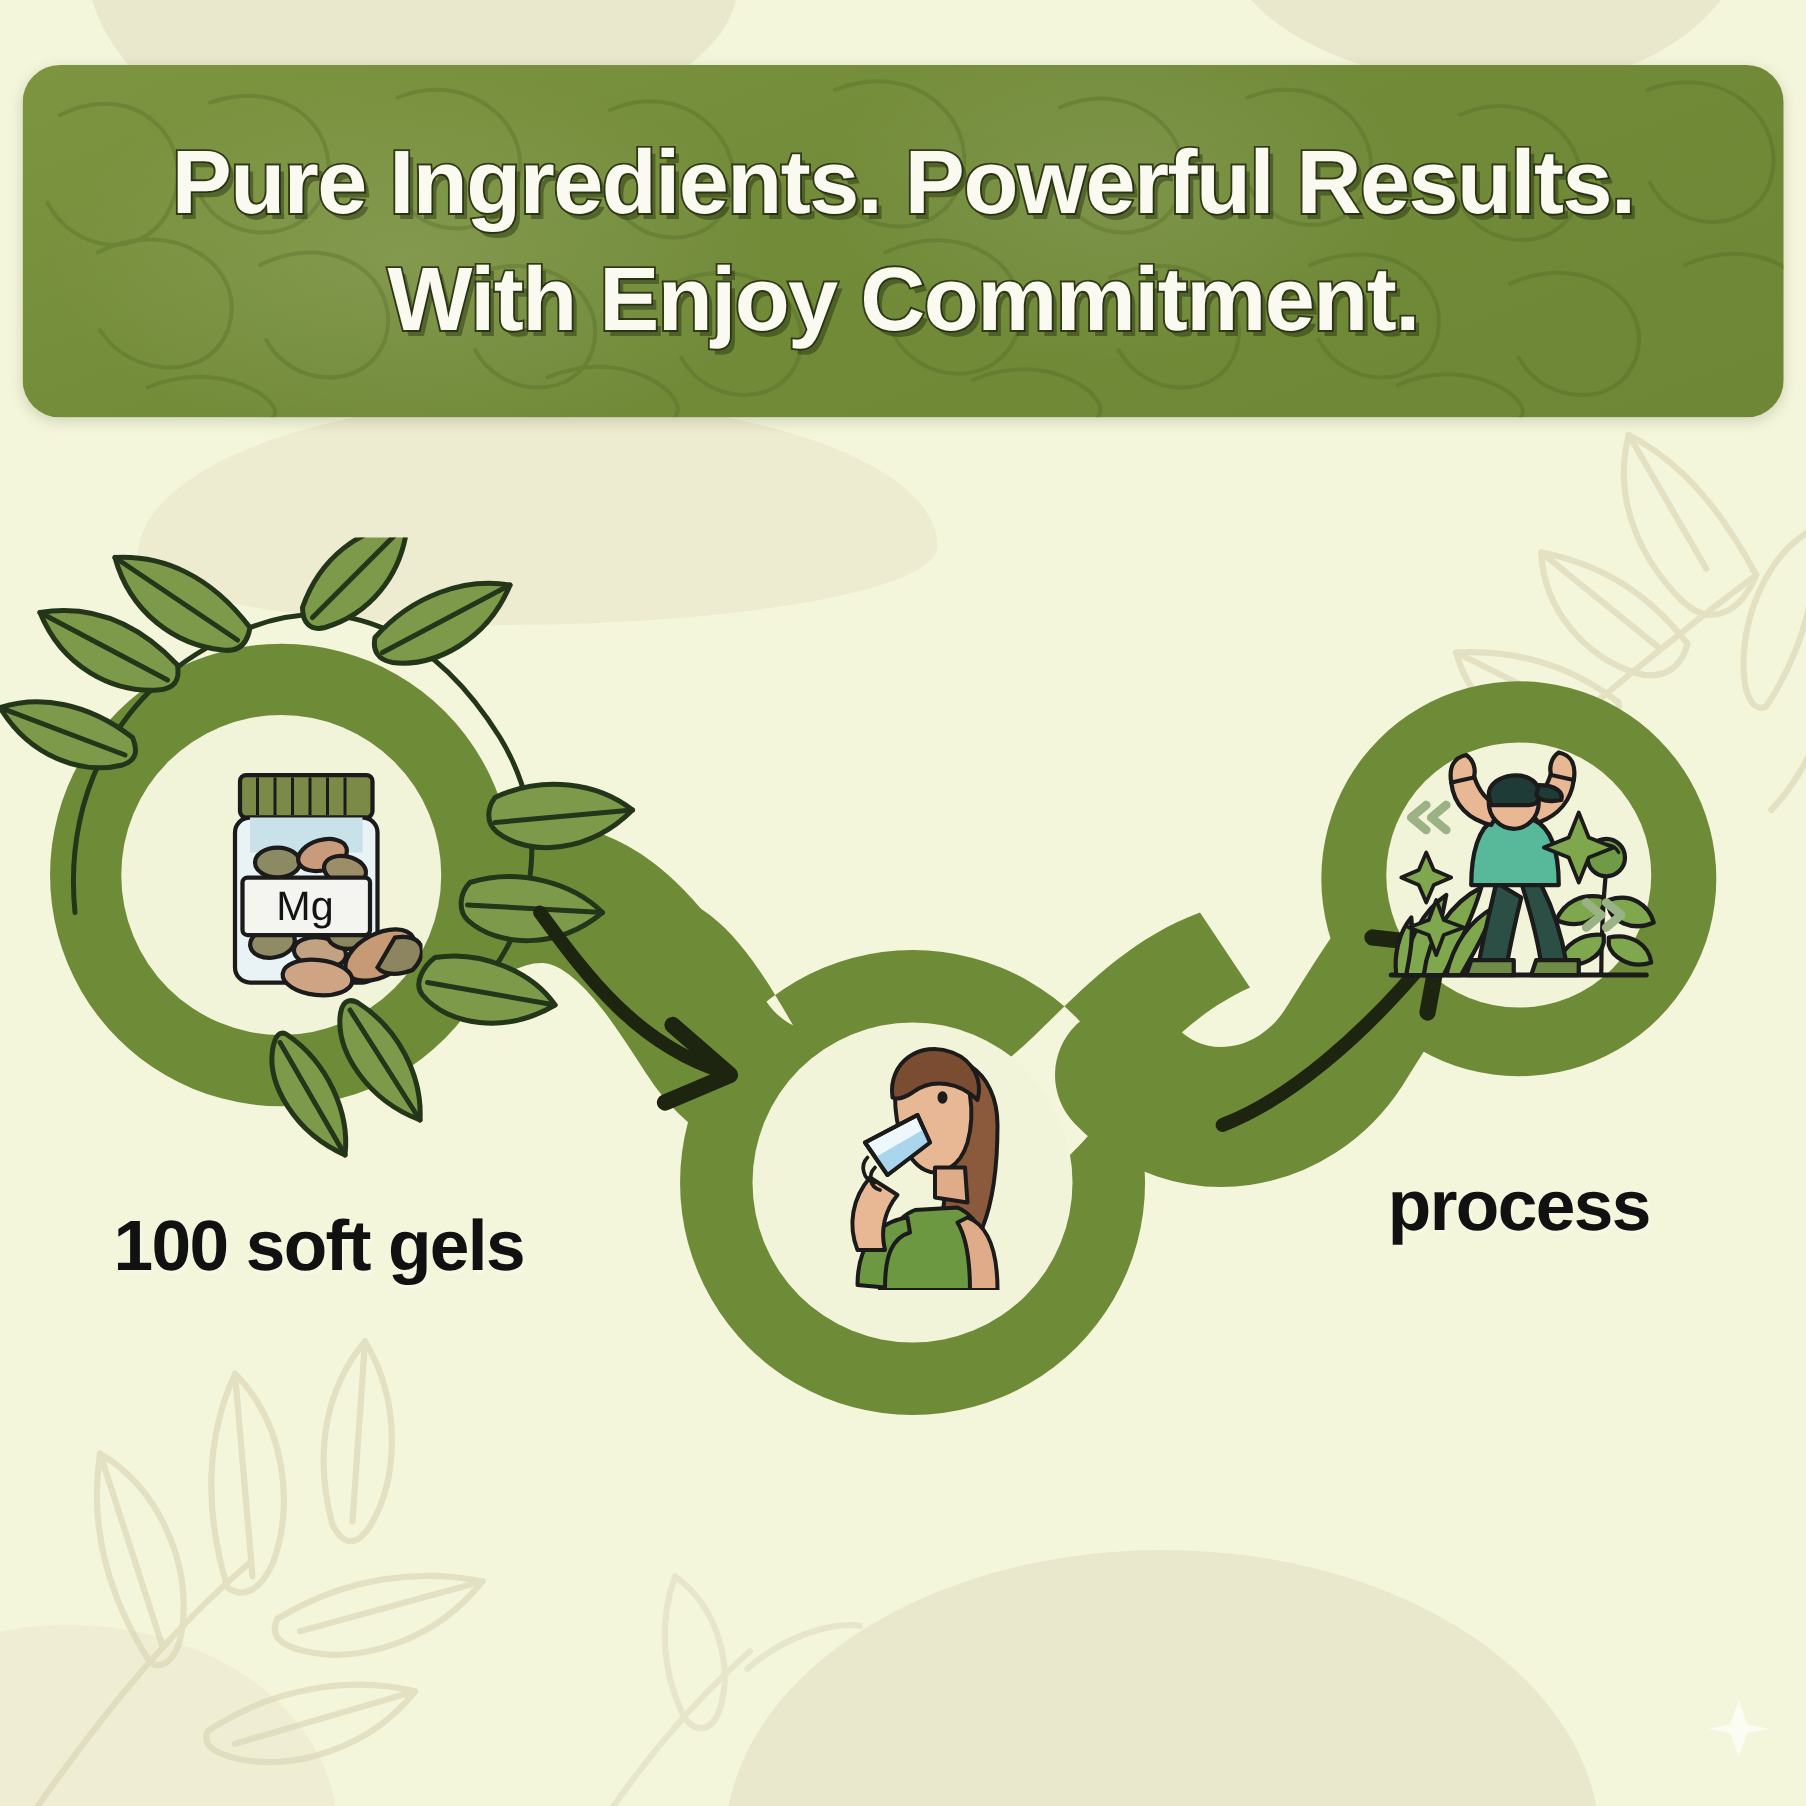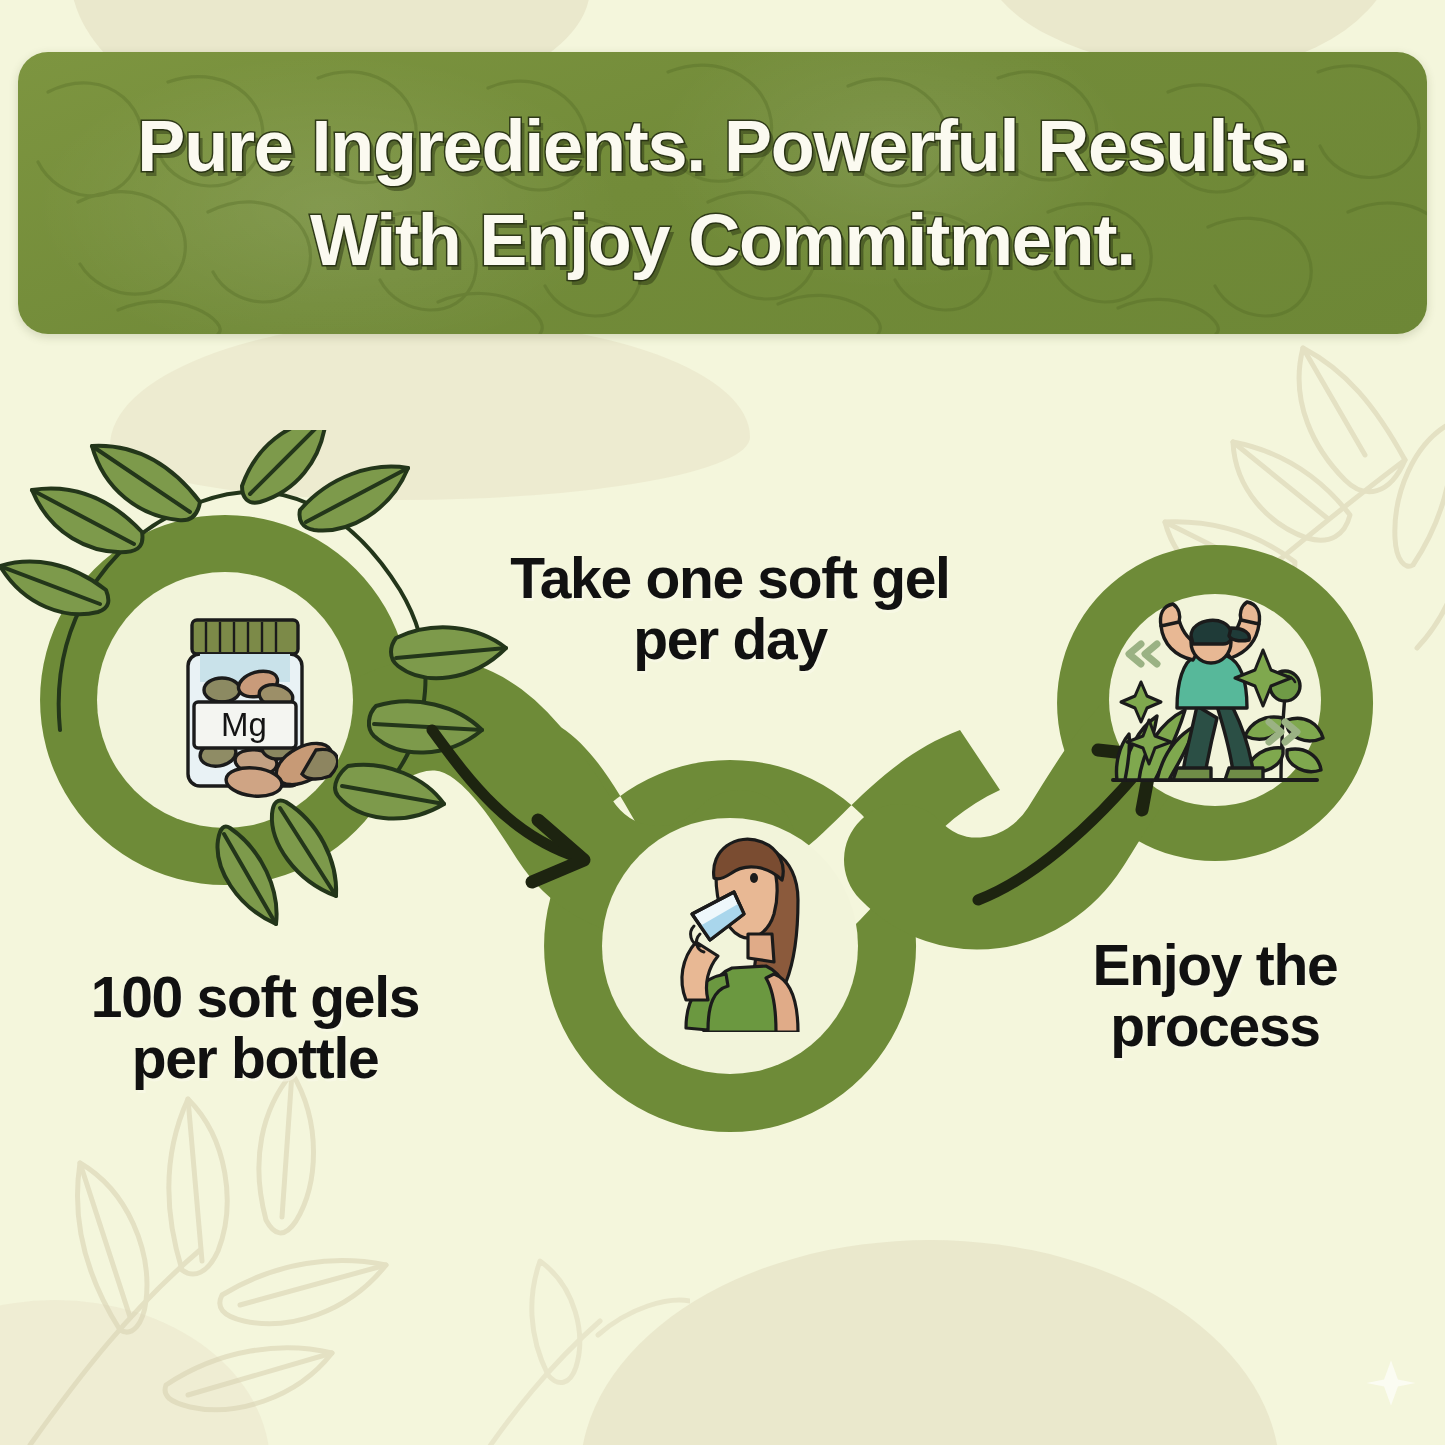--- a/index.html
+++ b/index.html
@@ -380,28 +380,22 @@
     </g>
 
     <g fill="none" stroke="#9bb284" stroke-width="7" stroke-linecap="round" stroke-linejoin="round">
       <path d="M36 46 L24 56 L36 66"></path>
       <path d="M52 46 L40 56 L52 66"></path>
       <path d="M164 124 L176 134 L164 144"></path>
       <path d="M180 124 L192 134 L180 144"></path>
     </g>
   </svg>
 
-  <div class="caption top-mid">
-    <div>Take one soft gel</div>
-    <div>per day</div>
-  </div>
 
   <div class="caption bottom-l">
     <div>100 soft gels</div>
-    <div>per bottle</div>
   </div>
 
   <div class="caption bottom-r">
-    <div>Enjoy the</div>
     <div>process</div>
   </div>
 
 </div>
 
 </body></html>

